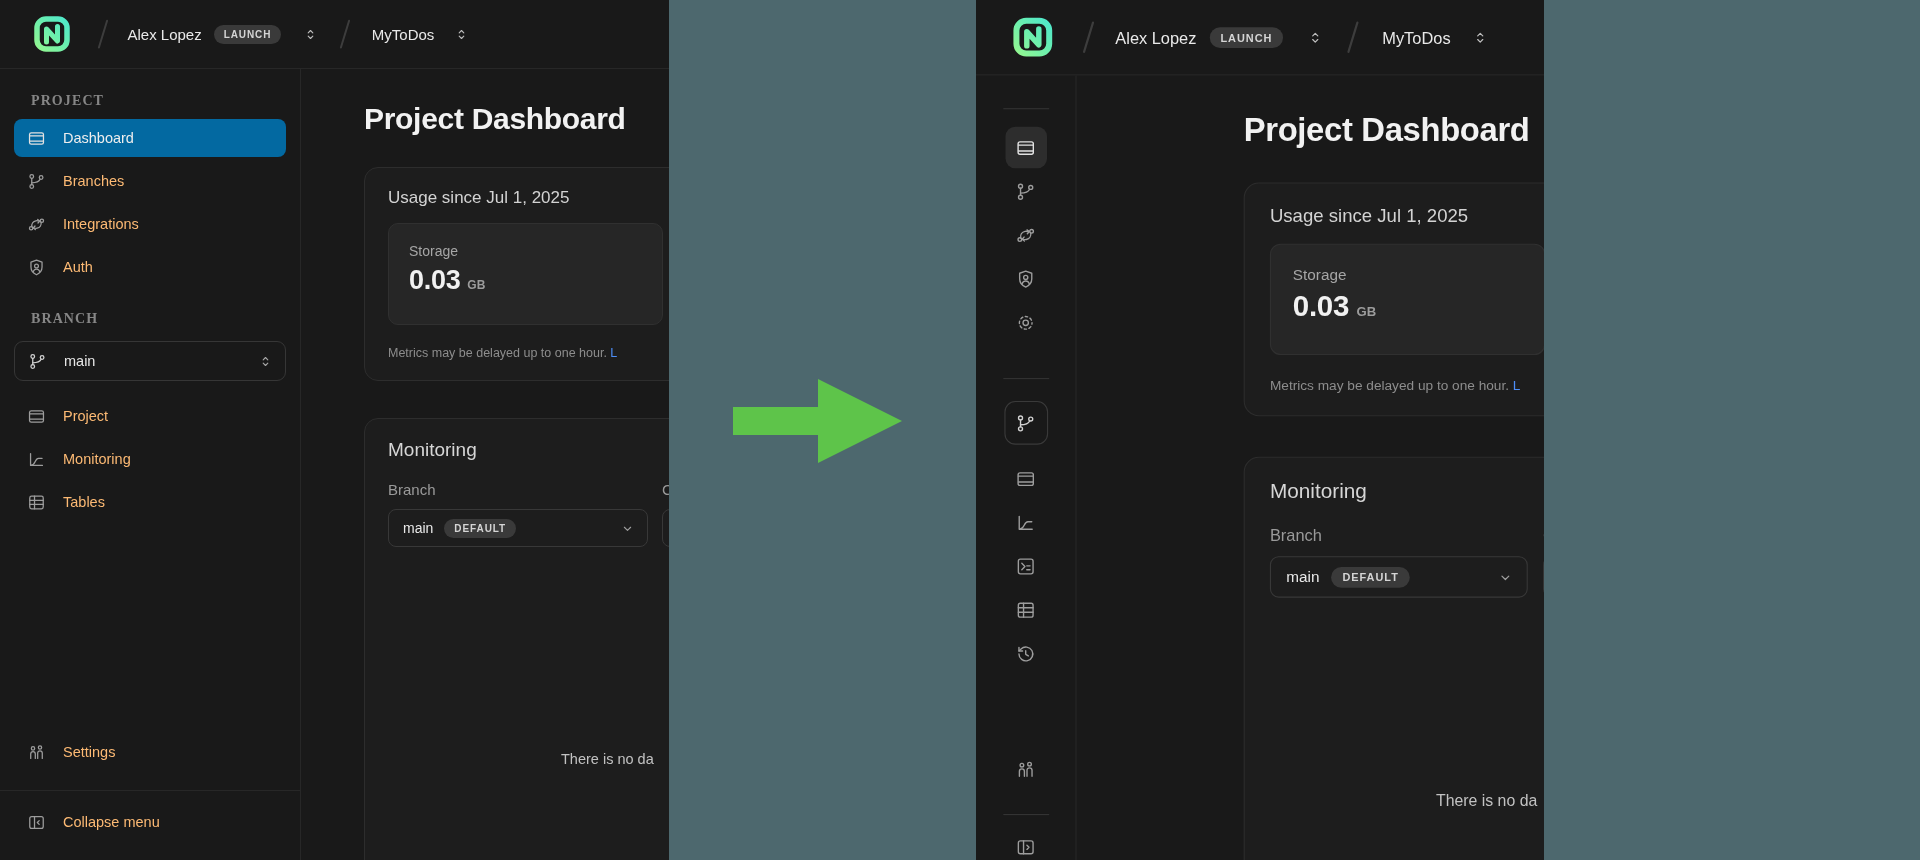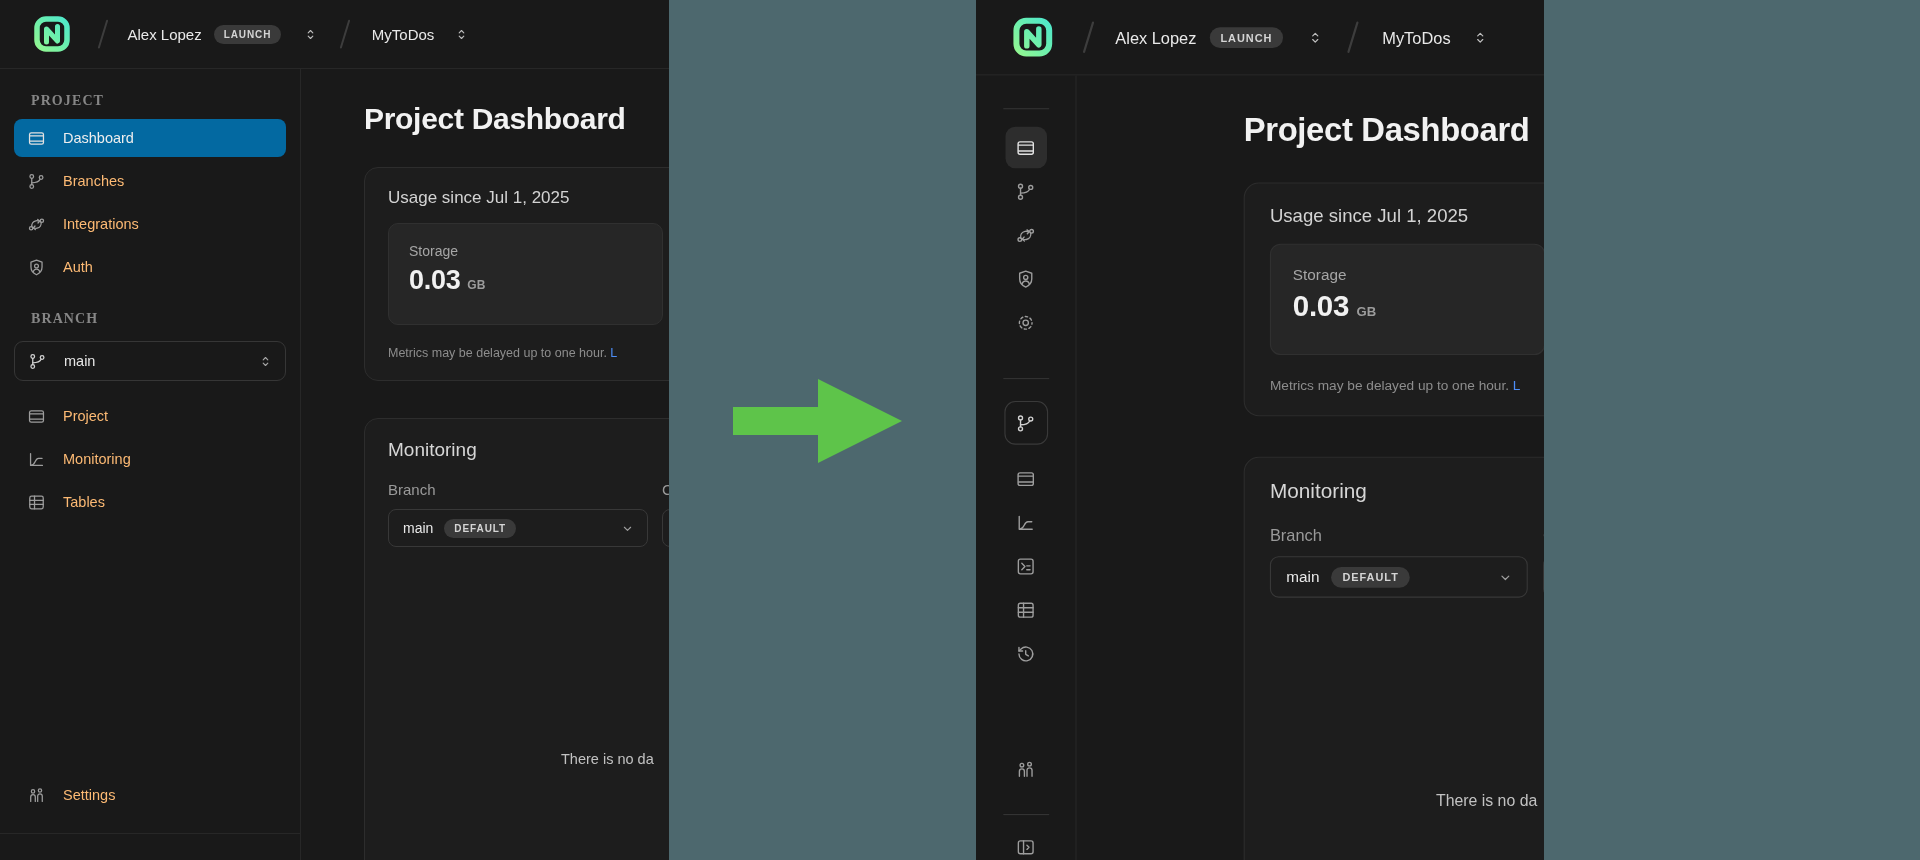--- a/index.html
+++ b/index.html
@@ -293,20 +293,26 @@
         <span>Tables</span>
       </div>
       <div class="grow"></div>
       <div class="nav-item">
         <svg class="ic">
             <use href="#i-feedback"></use>
           </svg>
         <span>Settings</span>
       </div>
       <div class="side-divider"></div>
+      <div class="nav-item">
+        <svg class="ic">
+            <use href="#i-collapse"></use>
+          </svg>
+        <span>Collapse menu</span>
+      </div>
     </aside>
     <main class="content">
       <h1 class="page-title">Project Dashboard</h1>
       <div class="card card-usage">
         <div class="card-title">Usage since Jul 1, 2025</div>
         <div class="tile">
           <div class="tile-label">Storage</div>
           <div class="tile-line">
             <span class="tile-value">0.03</span>
             <span class="tile-unit">GB</span>

